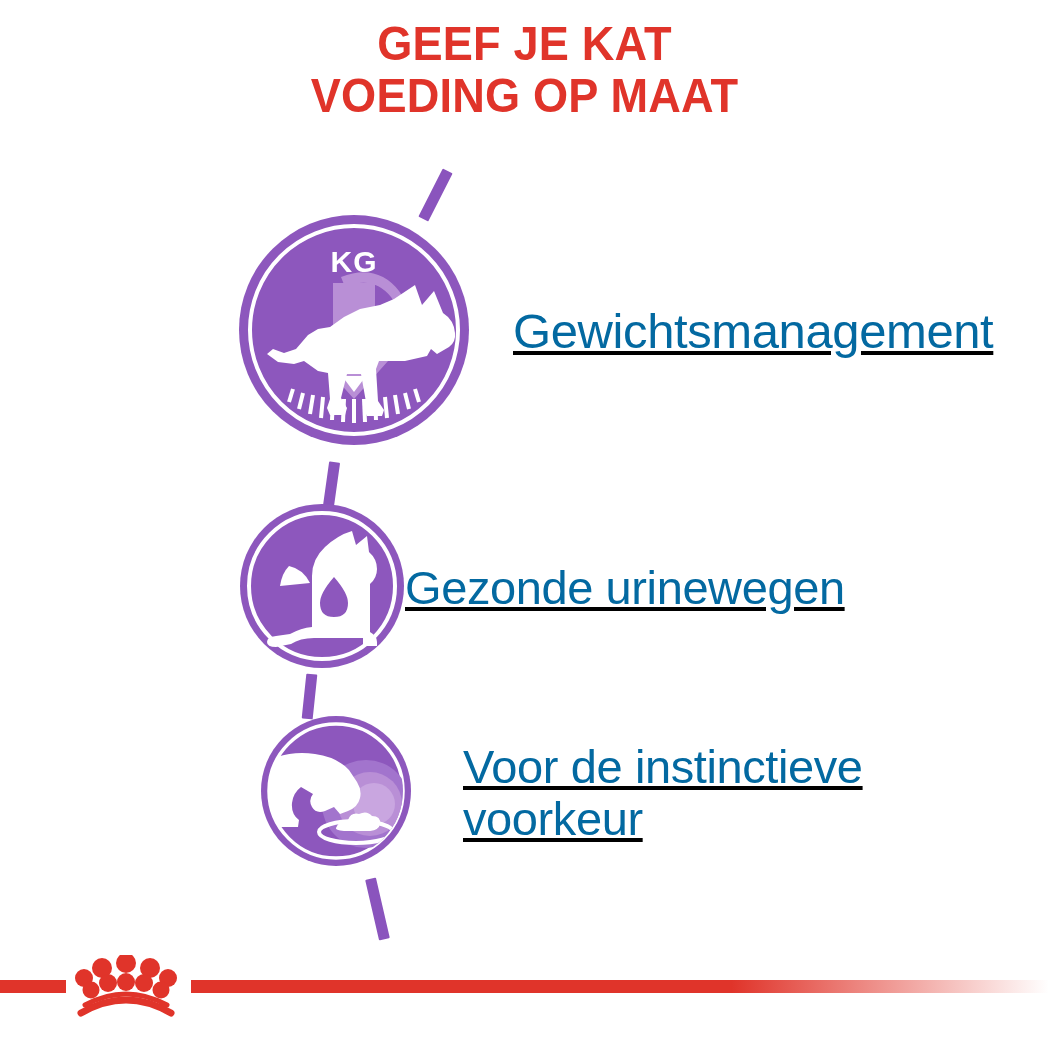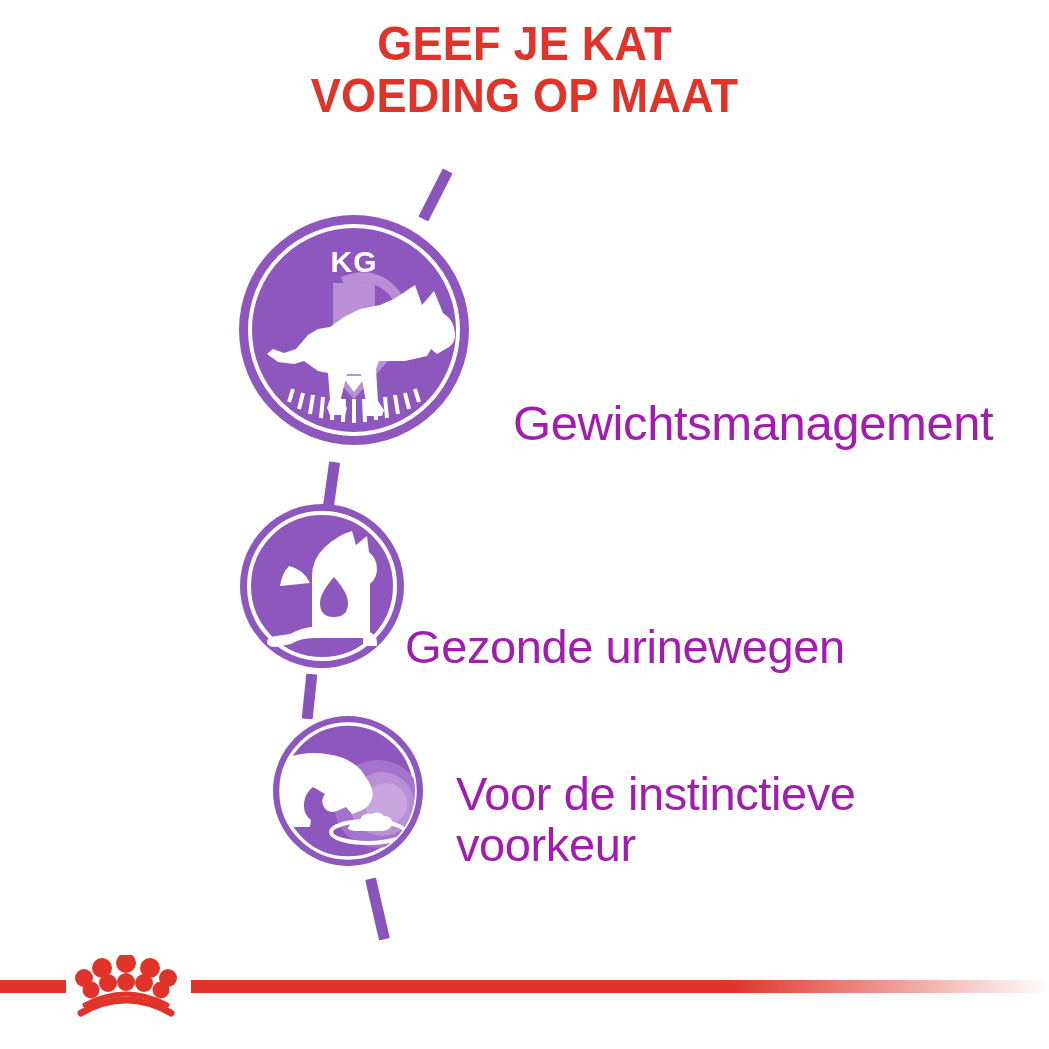--- a/index.html
+++ b/index.html
@@ -34,39 +34,40 @@
     letter-spacing: 0.2px;
     transform: scaleX(0.94);
     transform-origin: 50% 0;
   }
   .title-line { display: block; white-space: nowrap; }
 
   
   .feature {
     position: absolute;
     display: flex;
-    align-items: flex-end;
+    align-items: center;
+    text-decoration: underline;
   }
   .feature-icon {
     position: relative;
     flex: 0 0 auto;
   }
   .feature-label {
-    color: #a21caf;
+    color: #0369a1;
     font-family: "Liberation Sans", sans-serif;
     font-weight: normal;
     font-size: 47px;
     line-height: 1.1;
     letter-spacing: -0.4px;
     white-space: pre-line;
   }
 
   #feature-1 { left: 237px; top: 213px; }
   #feature-2 { left: 239px; top: 503px; }
-  #feature-3 { left: 272px; top: 715px; }
+  #feature-3 { left: 260px; top: 715px; gap: 19px; }
 
   #feature-1 .feature-label { margin-left: 42px; font-size: 49px; }
   #feature-2 .feature-label { font-size: 47px; }
   #feature-3 .feature-label { margin-left: 32px; font-size: 47px; }
 
   
   .dash {
     position: absolute;
     background: #8a54bd;
     border-radius: 1px;

